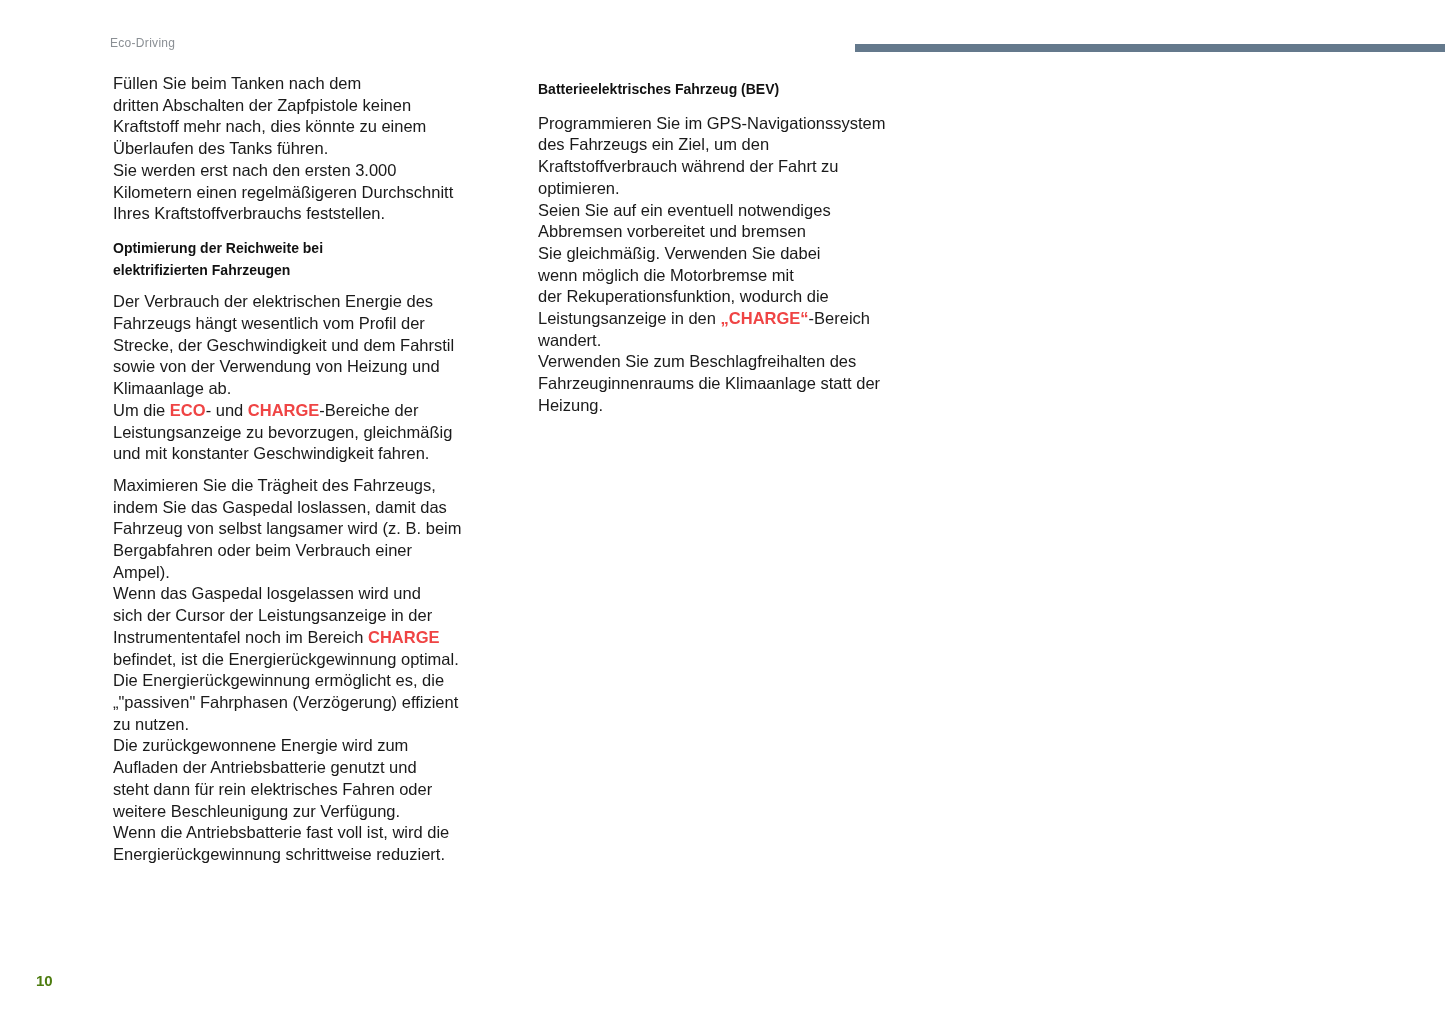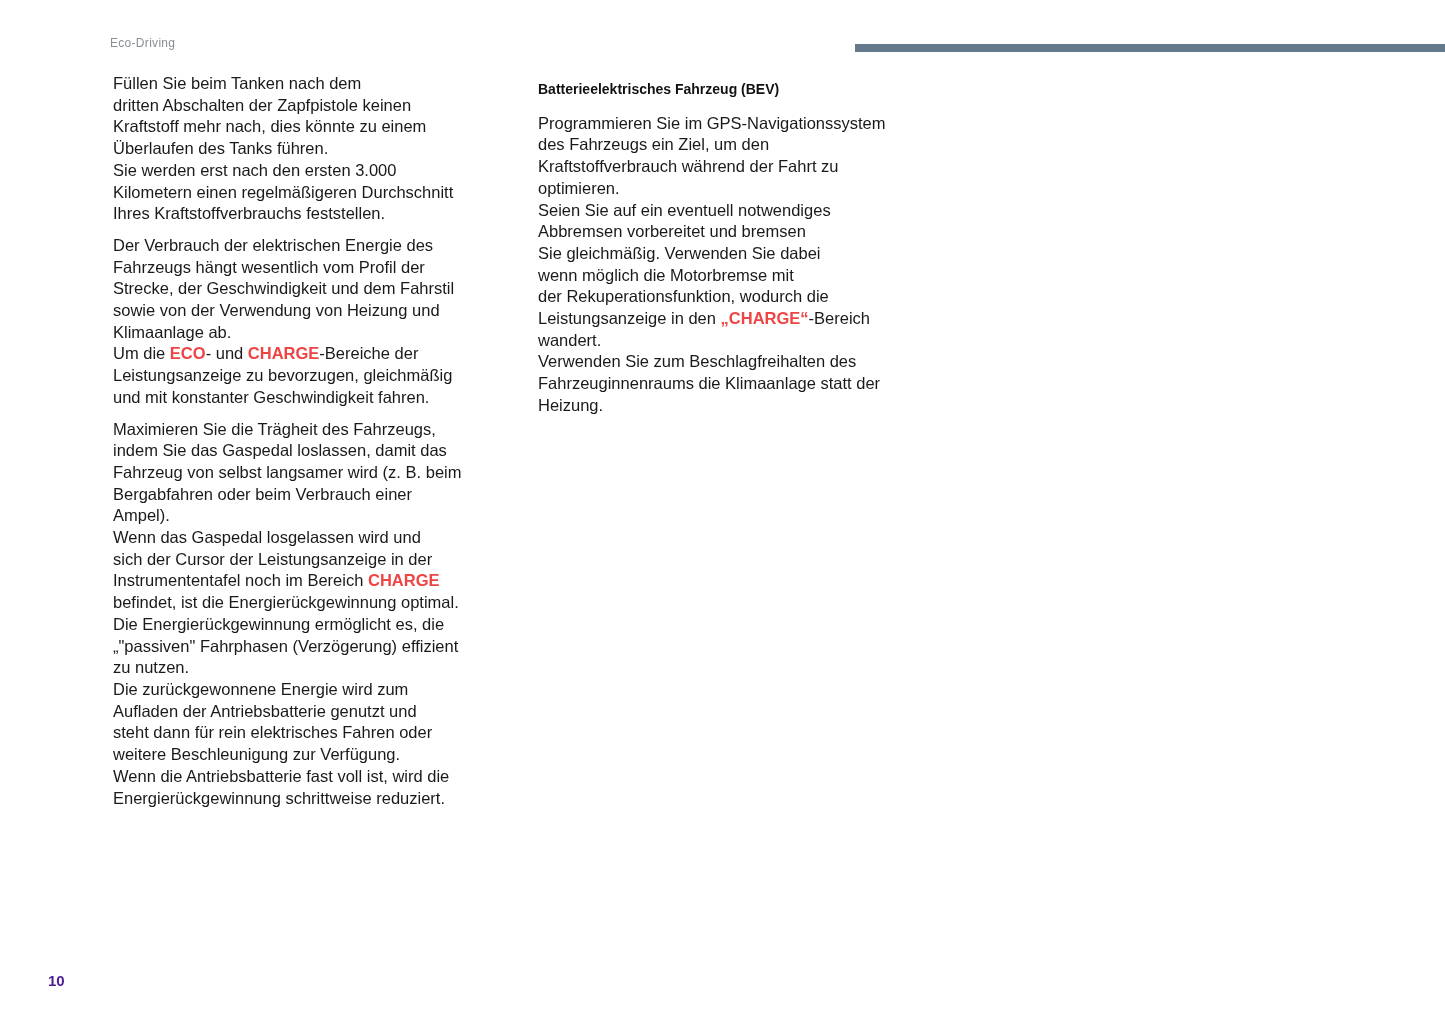--- a/index.html
+++ b/index.html
@@ -46,44 +46,46 @@
     line-height: 21.7px;
     font-weight: 700;
     color: #111111;
     margin: 13px 0 10px 0;
     white-space: pre-line;
   }
   .col-right h2.subheading { margin-top: 6px; margin-bottom: 12px; }
   strong { font-weight: 700; color: #ef4444; }
   .page-number {
     position: absolute;
-    left: 48px;
+    left: 36px;
     top: 972px;
     font-size: 15px;
     font-weight: 700;
-    color: #4c1d95;
+    color: #4d7c0f;
   }
 </style>
 </head>
 <body>
 
 <div class="page">
 
   <div class="doc-title">Eco-Driving</div>
   <div class="accent-bar"></div>
 
   <section class="col col-left">
     <p class="body">Füllen Sie beim Tanken nach dem
 dritten Abschalten der Zapfpistole keinen
 Kraftstoff mehr nach, dies könnte zu einem
 Überlaufen des Tanks führen.
 Sie werden erst nach den ersten 3.000
 Kilometern einen regelmäßigeren Durchschnitt
 Ihres Kraftstoffverbrauchs feststellen.</p>
 
+    <h2 class="subheading">Optimierung der Reichweite bei
+elektrifizierten Fahrzeugen</h2>
 
     <p class="body"><span>Der Verbrauch der elektrischen Energie des
 Fahrzeugs hängt wesentlich vom Profil der
 Strecke, der Geschwindigkeit und dem Fahrstil
 sowie von der Verwendung von Heizung und
 Klimaanlage ab.
 Um die </span><strong>ECO</strong><span>- und </span><strong>CHARGE</strong><span>-Bereiche der
 Leistungsanzeige zu bevorzugen, gleichmäßig
 und mit konstanter Geschwindigkeit fahren.</span></p>
 

